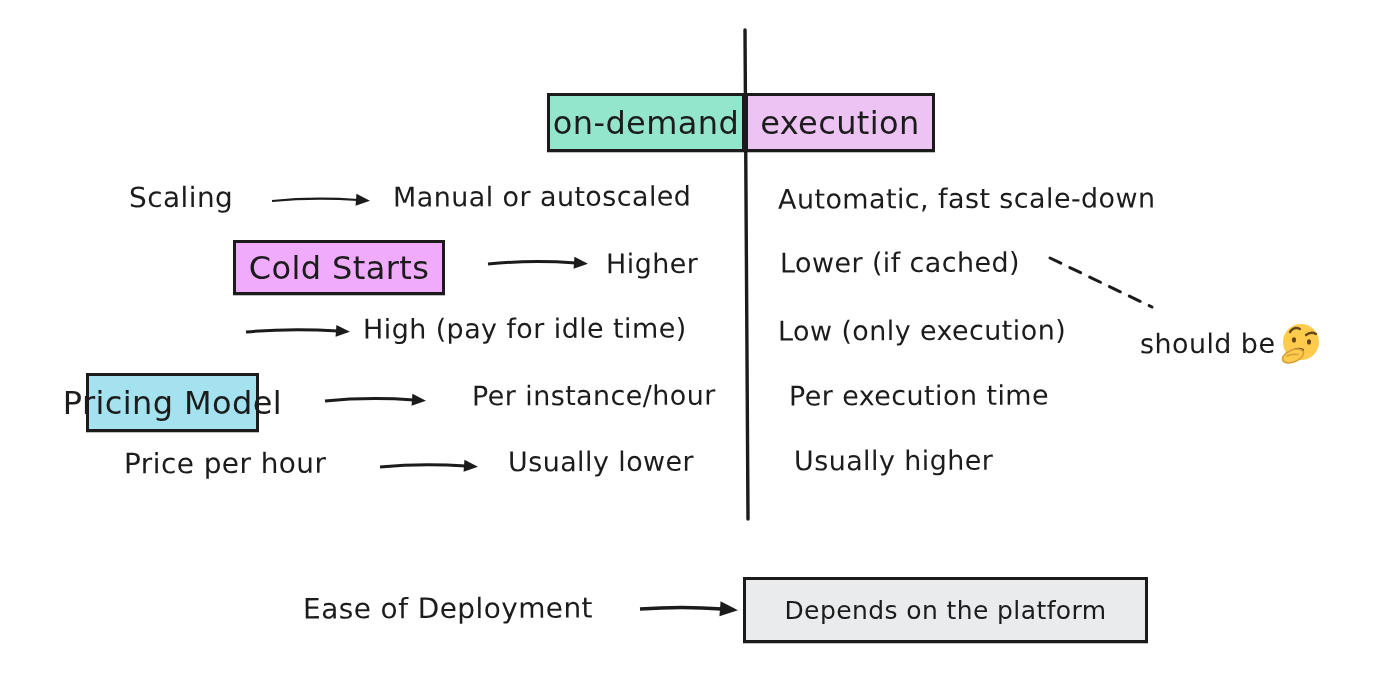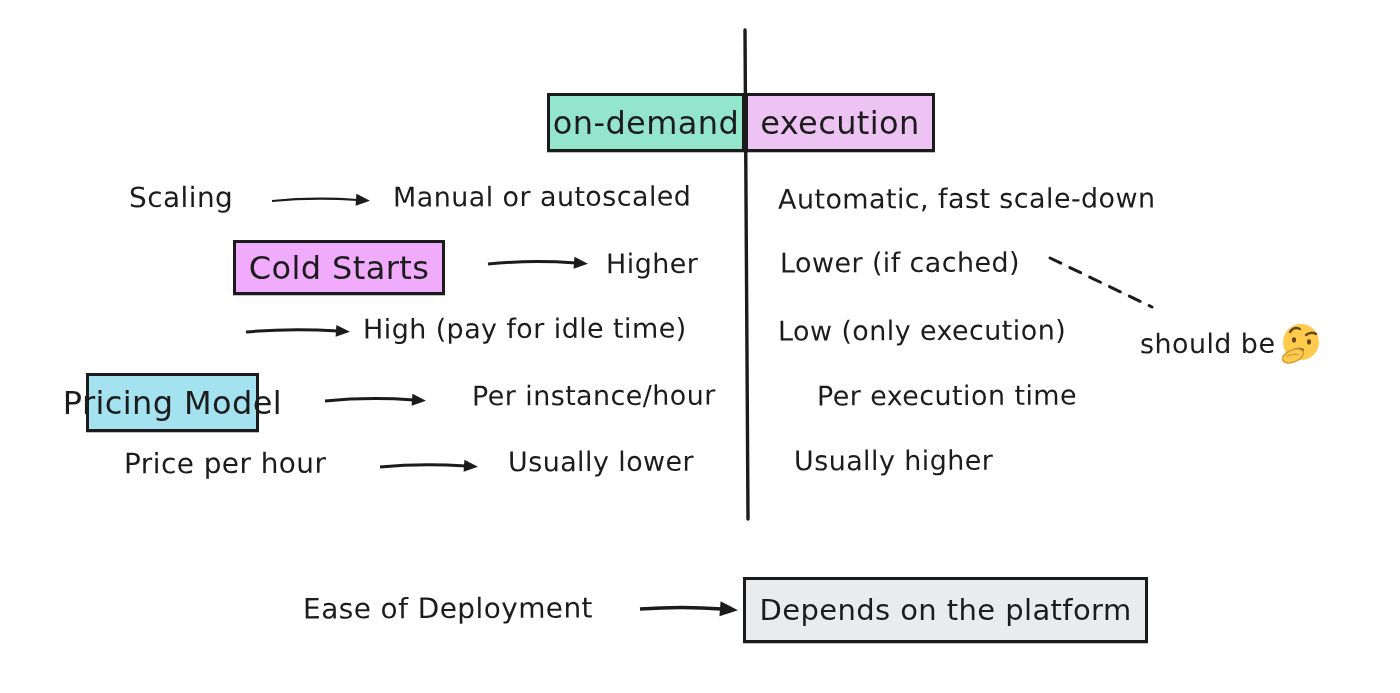--- a/index.html
+++ b/index.html
@@ -91,38 +91,38 @@
   <div class="t" style="left:606px; top:248px;">Higher</div>
   <div class="t" style="left:780px; top:247px;">Lower (if cached)</div>
 
   <div class="t" style="left:363px; top:313px;">High (pay for idle time)</div>
   <div class="t" style="left:778px; top:315px;">Low (only execution)</div>
 
   <div class="box" style="left: 86px; top: 373px; width: 173px; height: 59px; background-color: rgb(165, 226, 240);">
     <span>Pricing Model</span>
   </div>
   <div class="t" style="left:444px; top:380px;margin-left:28px;">Per instance/hour</div>
-  <div class="t" style="left:789px; top:380px;margin-left:28px;">Per execution time</div>
+  <div class="t" style="left:789px; top:380px;">Per execution time</div>
 
   <div class="t big" style="left:124px; top:447px;">Price per hour</div>
   <div class="t" style="left:508px; top:446px;">Usually lower</div>
   <div class="t" style="left:794px; top:445px;">Usually higher</div>
 
   <div class="annotation">
     <span class="t" style="position:static;">should be</span>
     <svg width="46" height="46" viewBox="0 0 46 46">
       <circle cx="23" cy="22" r="18" fill="#ffcb4c"></circle>
       <path d="M12 12 Q16 6 22 9" stroke="#65471b" stroke-width="2.3" fill="none" stroke-linecap="round"></path>
       <path d="M28 15 Q33 11 38 14" stroke="#65471b" stroke-width="2.3" fill="none" stroke-linecap="round"></path>
       <ellipse cx="16" cy="20" rx="2.1" ry="2.7" fill="#65471b"></ellipse>
       <ellipse cx="31" cy="22" rx="2.1" ry="2.7" fill="#65471b"></ellipse>
       <path d="M16 30 Q21 28 25 30" stroke="#65471b" stroke-width="2.3" fill="none" stroke-linecap="round"></path>
       <ellipse cx="15" cy="36" rx="11" ry="6" fill="#ffcb4c" stroke="#d6a13d" stroke-width="1.6" transform="rotate(-22 15 36)"></ellipse>
       <path d="M9 36 Q14 33.5 20 34.5" stroke="#d6a13d" stroke-width="1.4" fill="none" stroke-linecap="round"></path>
     </svg>
   </div>
 
   <div class="t big" style="left:303px; top:592px;">Ease of Deployment</div>
-  <div class="box" style="left: 743px; top: 577px; width: 405px; height: 66px; font-size: 29px; background-color: rgb(233, 235, 237);">
+  <div class="box" style="left: 743px; top: 577px; width: 405px; height: 66px; font-size: 25px; background-color: rgb(233, 235, 237);">
     <span>Depends on the platform</span>
   </div>
 
 </div>
 
 </body></html>

